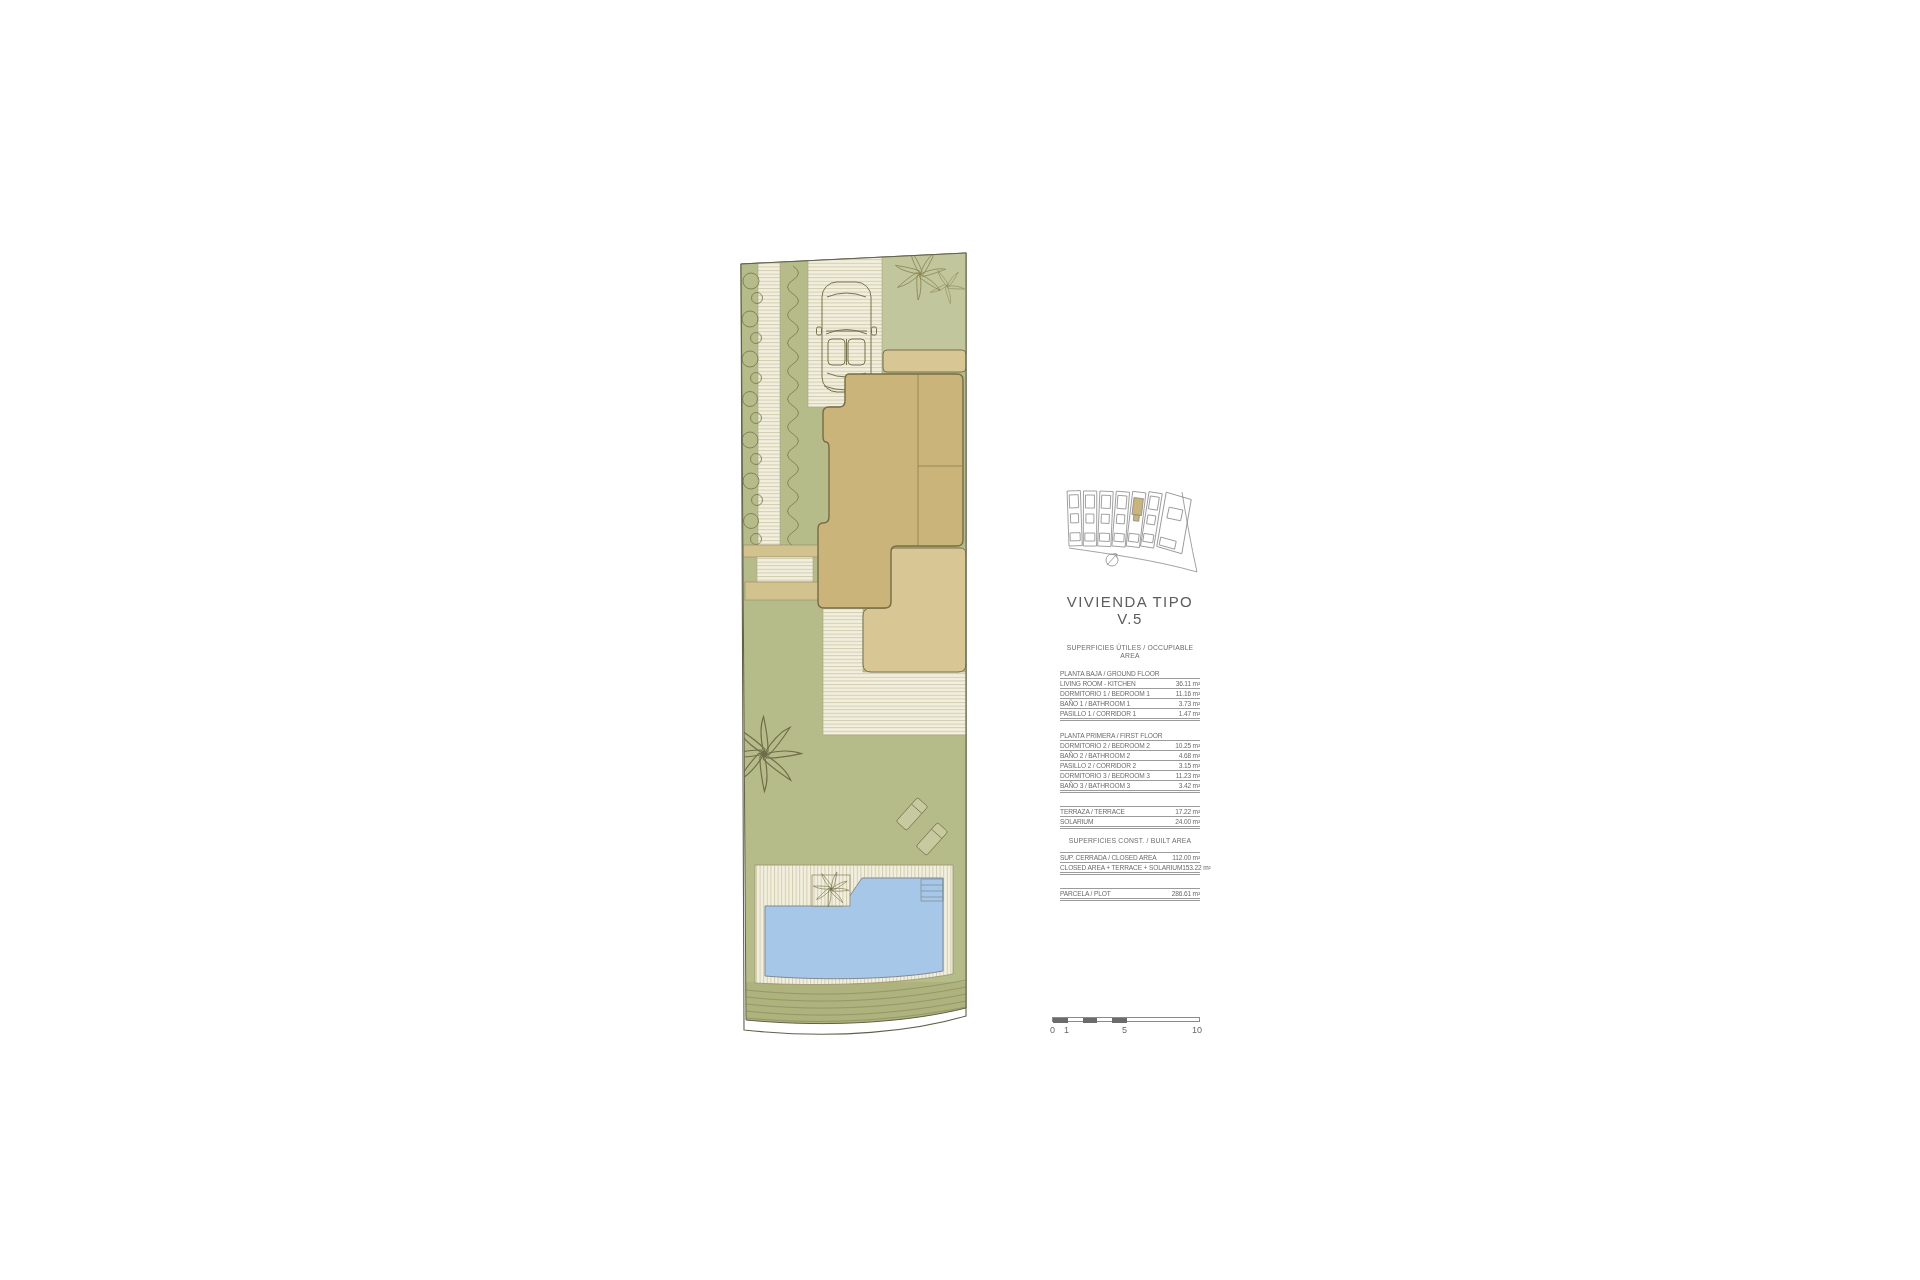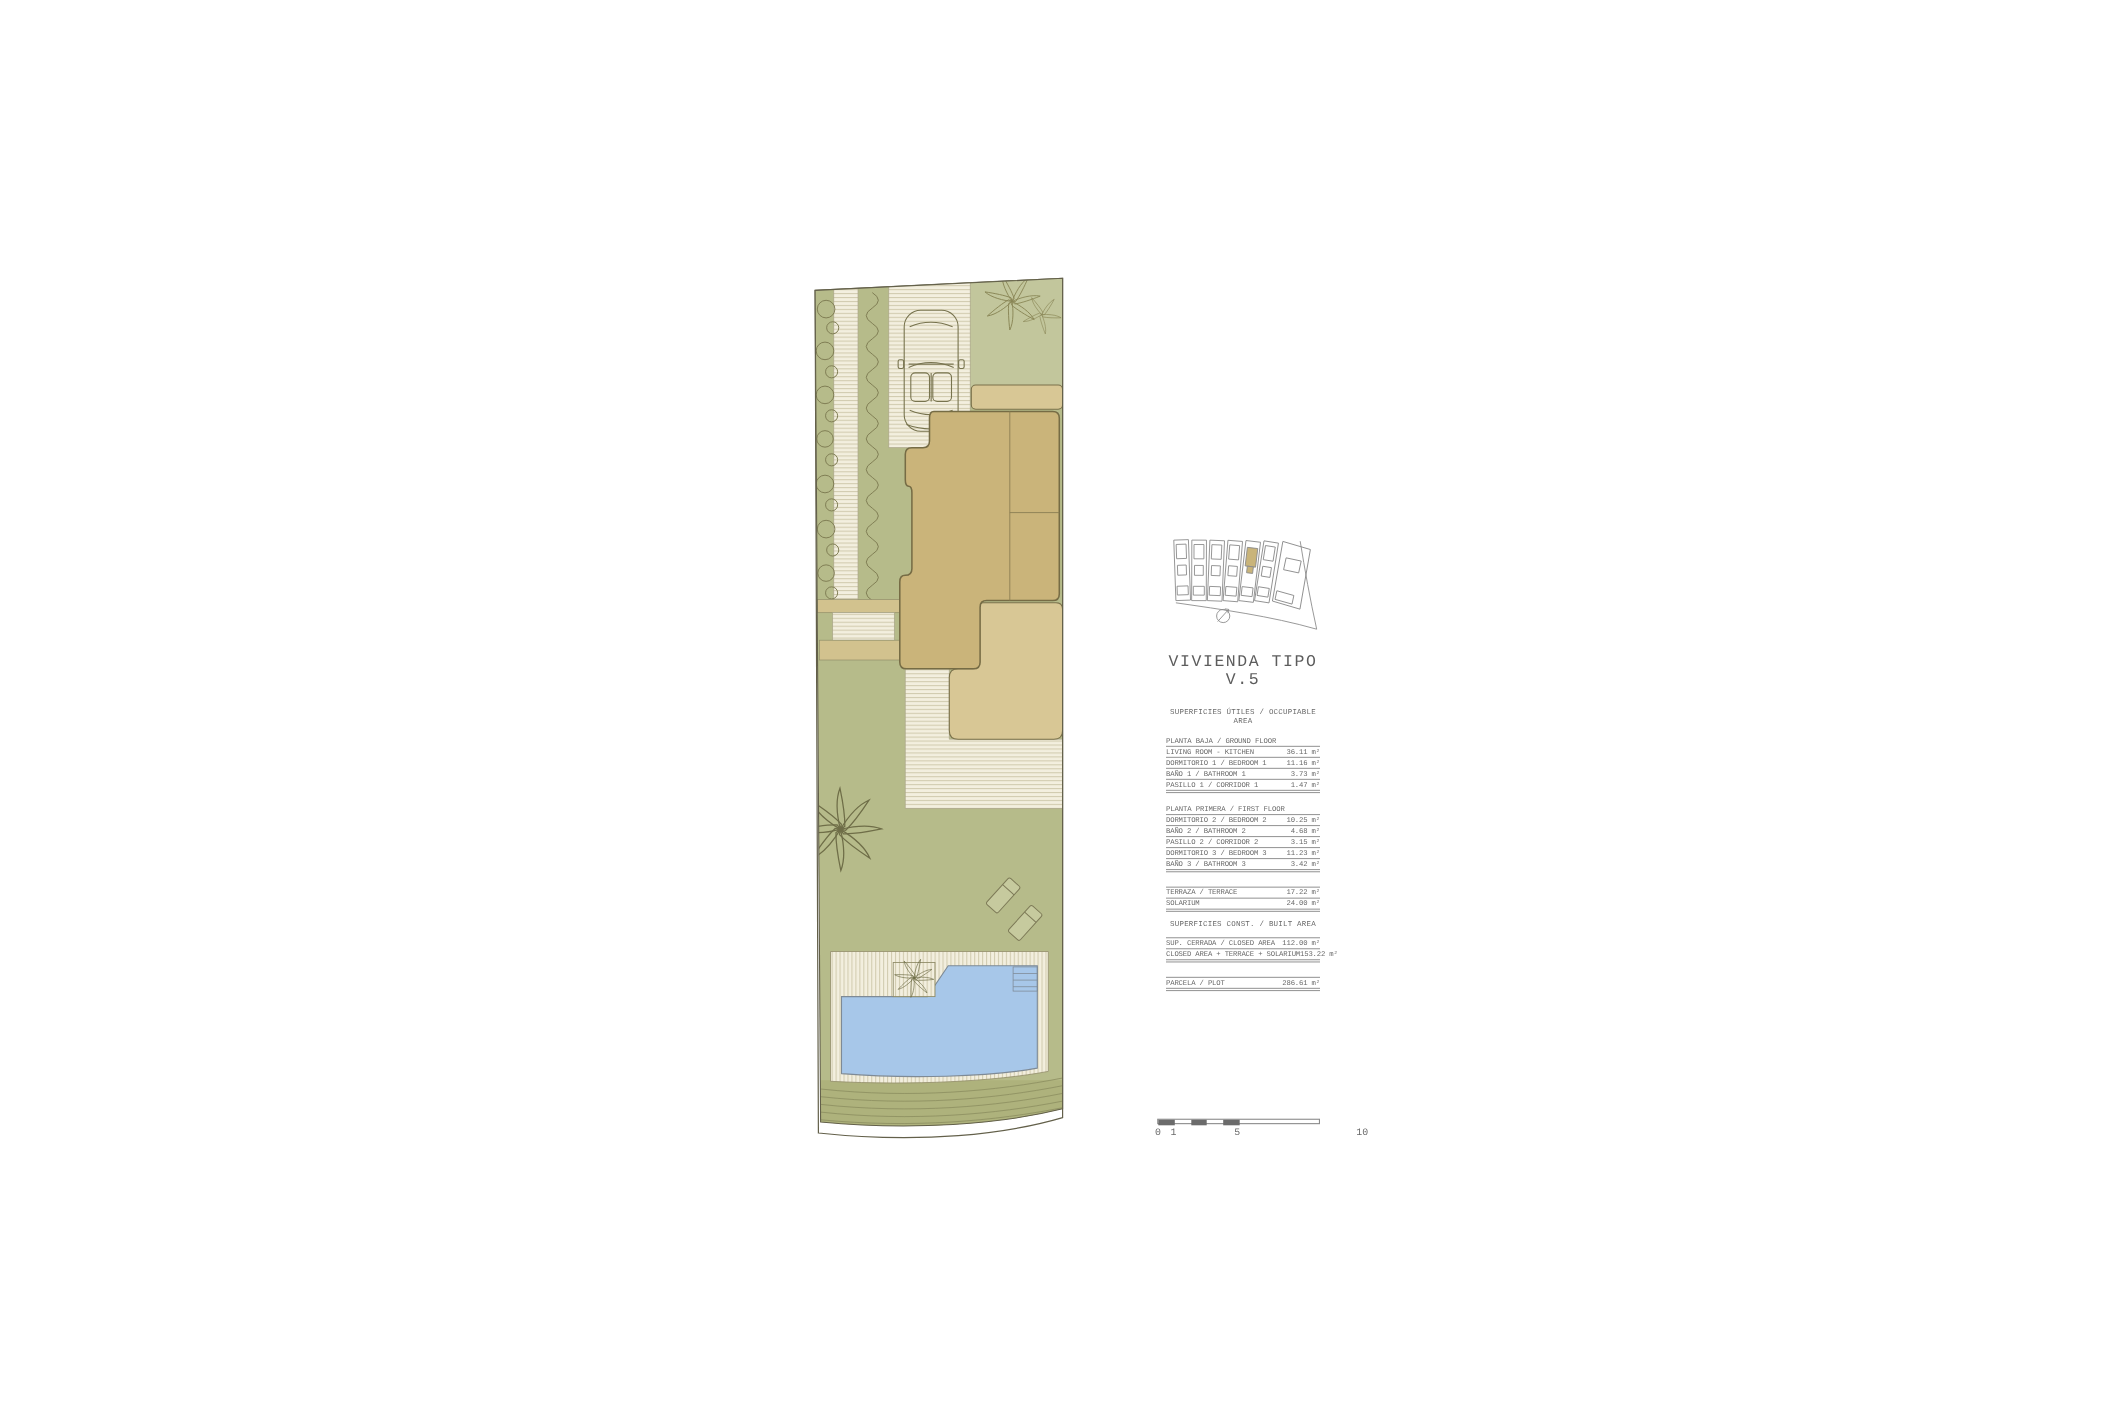--- a/index.html
+++ b/index.html
@@ -1,17 +1,17 @@
 <!DOCTYPE html>
 <html><head>
 <meta charset="utf-8">
 <style>
   html,body{margin:0;padding:0;background:#ffffff;}
   #canvas{position:relative;width:1764px;height:1280px;background:#ffffff;overflow:hidden;
-          font-family:Liberation Mono, monospace;}
+          font-family:Liberation Sans, sans-serif;}
   svg{display:block;}
   .abs{position:absolute;}
 
   
   .panel{position:absolute;left:1060px;top:593px;width:140px;color:#6a6a6a;}
   .title{font-size:15px;line-height:17px;letter-spacing:1.4px;text-align:center;color:#5d5d5d;}
   .sect-header{font-size:6.8px;line-height:8px;text-align:center;color:#6a6a6a;letter-spacing:.2px;}
   .occ{margin-top:17px;}
   .built{margin-top:8px;}
   .gheader{font-size:6.6px;line-height:9px;border-bottom:1px solid #9b9b9b;color:#6a6a6a;letter-spacing:-.1px;}
@@ -22,21 +22,21 @@
   .group.noheader .arow:first-child{border-top:1px solid #9b9b9b;}
   .g0{margin-top:9px;} .g1{margin-top:10px;} .g2{margin-top:13px;}
   .g3{margin-top:7px;} .g4{margin-top:13px;}
 
   
   .sbar{position:absolute;left:1052px;top:1017px;width:160px;height:34px;}
   .sbar-box{position:absolute;left:0;top:0;width:148px;height:5px;border:1px solid #8a8a8a;box-sizing:border-box;}
   .sd{position:absolute;top:0;height:5px;background:#6b6b6b;}
   .sd1{left:0;width:14.8px;} .sd2{left:29.6px;width:14.8px;} .sd3{left:59.2px;width:14.8px;}
   .slab{position:absolute;top:8px;font-size:9px;color:#6a6a6a;}
-  .sl0{left:-2px;} .sl1{left:12px;} .sl2{left:70px;} .sl3{left:140px;margin-left:41px;}
+  .sl0{left:-2px;} .sl1{left:12px;} .sl2{left:70px;} .sl3{left:140px;}
 </style>
 </head>
 <body>
 
 <div id="canvas">
 
   <svg class="abs" style="left:735px;top:245px;" width="272" height="830" viewBox="735 245 272 830">
     <defs>
       <clipPath id="plotClip">
         <path d="M741,264 L966,253 L966,1008 C910,1022 830,1028 746,1020 Z"></path>

